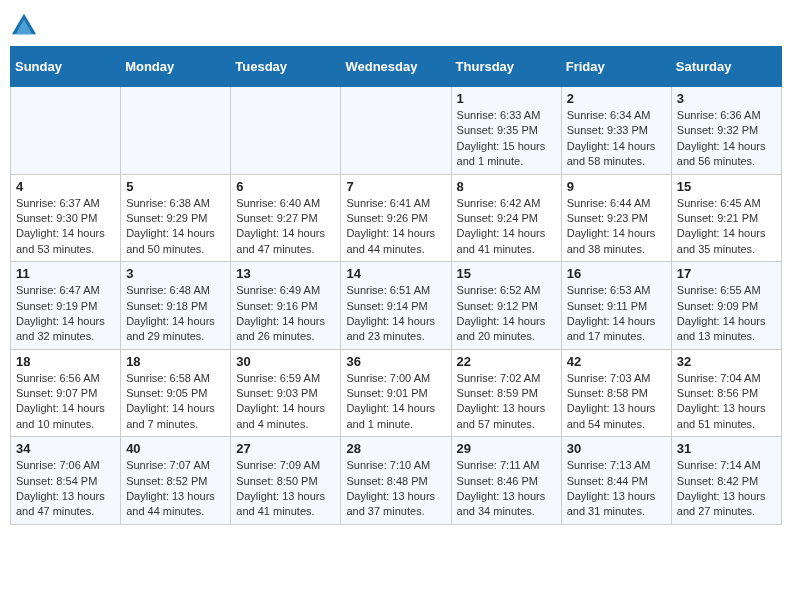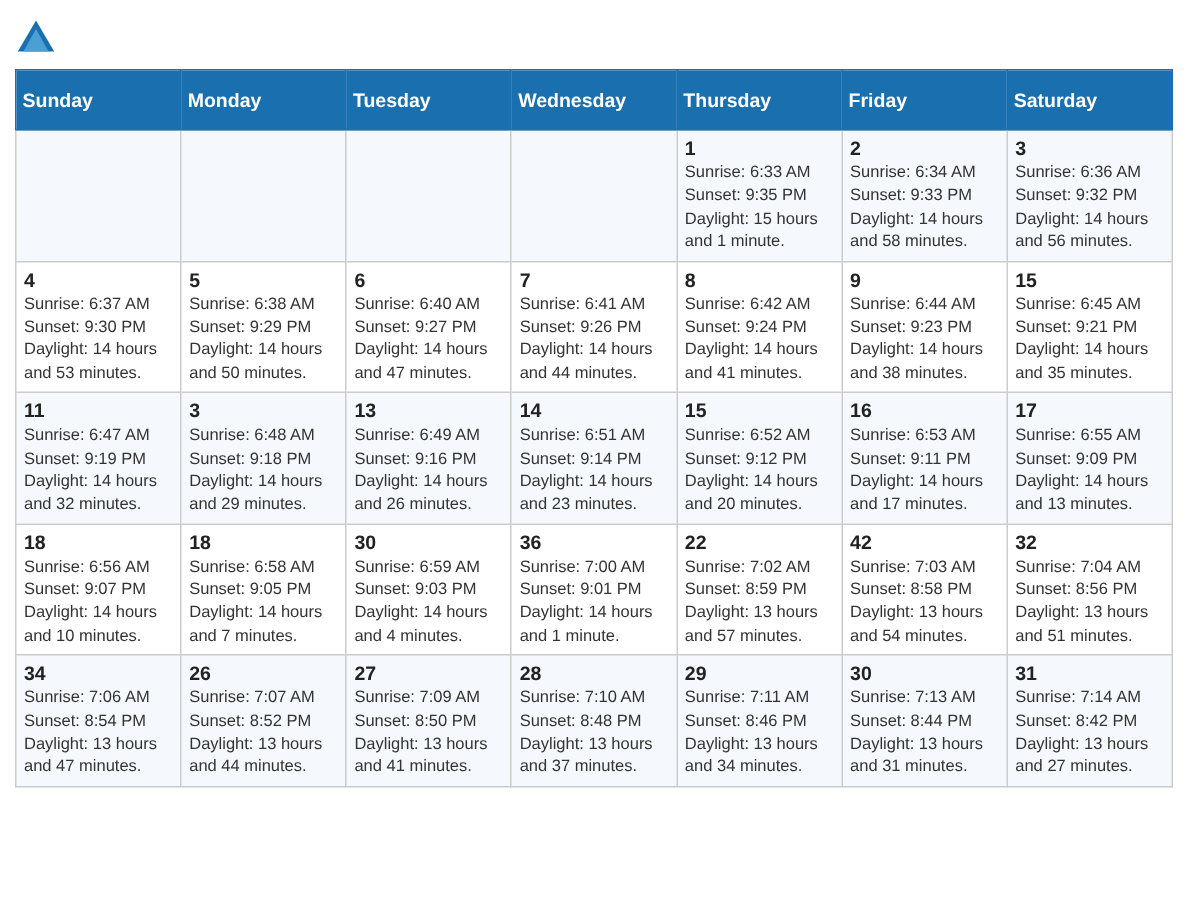--- a/index.html
+++ b/index.html
@@ -228,21 +228,21 @@
           <span class="day-num">32</span>
           <div class="day-info">Sunrise: 7:04 AM<br>Sunset: 8:56 PM<br>Daylight: 13 hours and 51 minutes.</div>
         </td>
       </tr>
       <tr>
         <td>
           <span class="day-num">34</span>
           <div class="day-info">Sunrise: 7:06 AM<br>Sunset: 8:54 PM<br>Daylight: 13 hours and 47 minutes.</div>
         </td>
         <td>
-          <span class="day-num">26</span>
+          <span class="day-num">40</span>
           <div class="day-info">Sunrise: 7:07 AM<br>Sunset: 8:52 PM<br>Daylight: 13 hours and 44 minutes.</div>
         </td>
         <td>
           <span class="day-num">27</span>
           <div class="day-info">Sunrise: 7:09 AM<br>Sunset: 8:50 PM<br>Daylight: 13 hours and 41 minutes.</div>
         </td>
         <td>
           <span class="day-num">28</span>
           <div class="day-info">Sunrise: 7:10 AM<br>Sunset: 8:48 PM<br>Daylight: 13 hours and 37 minutes.</div>
         </td>

